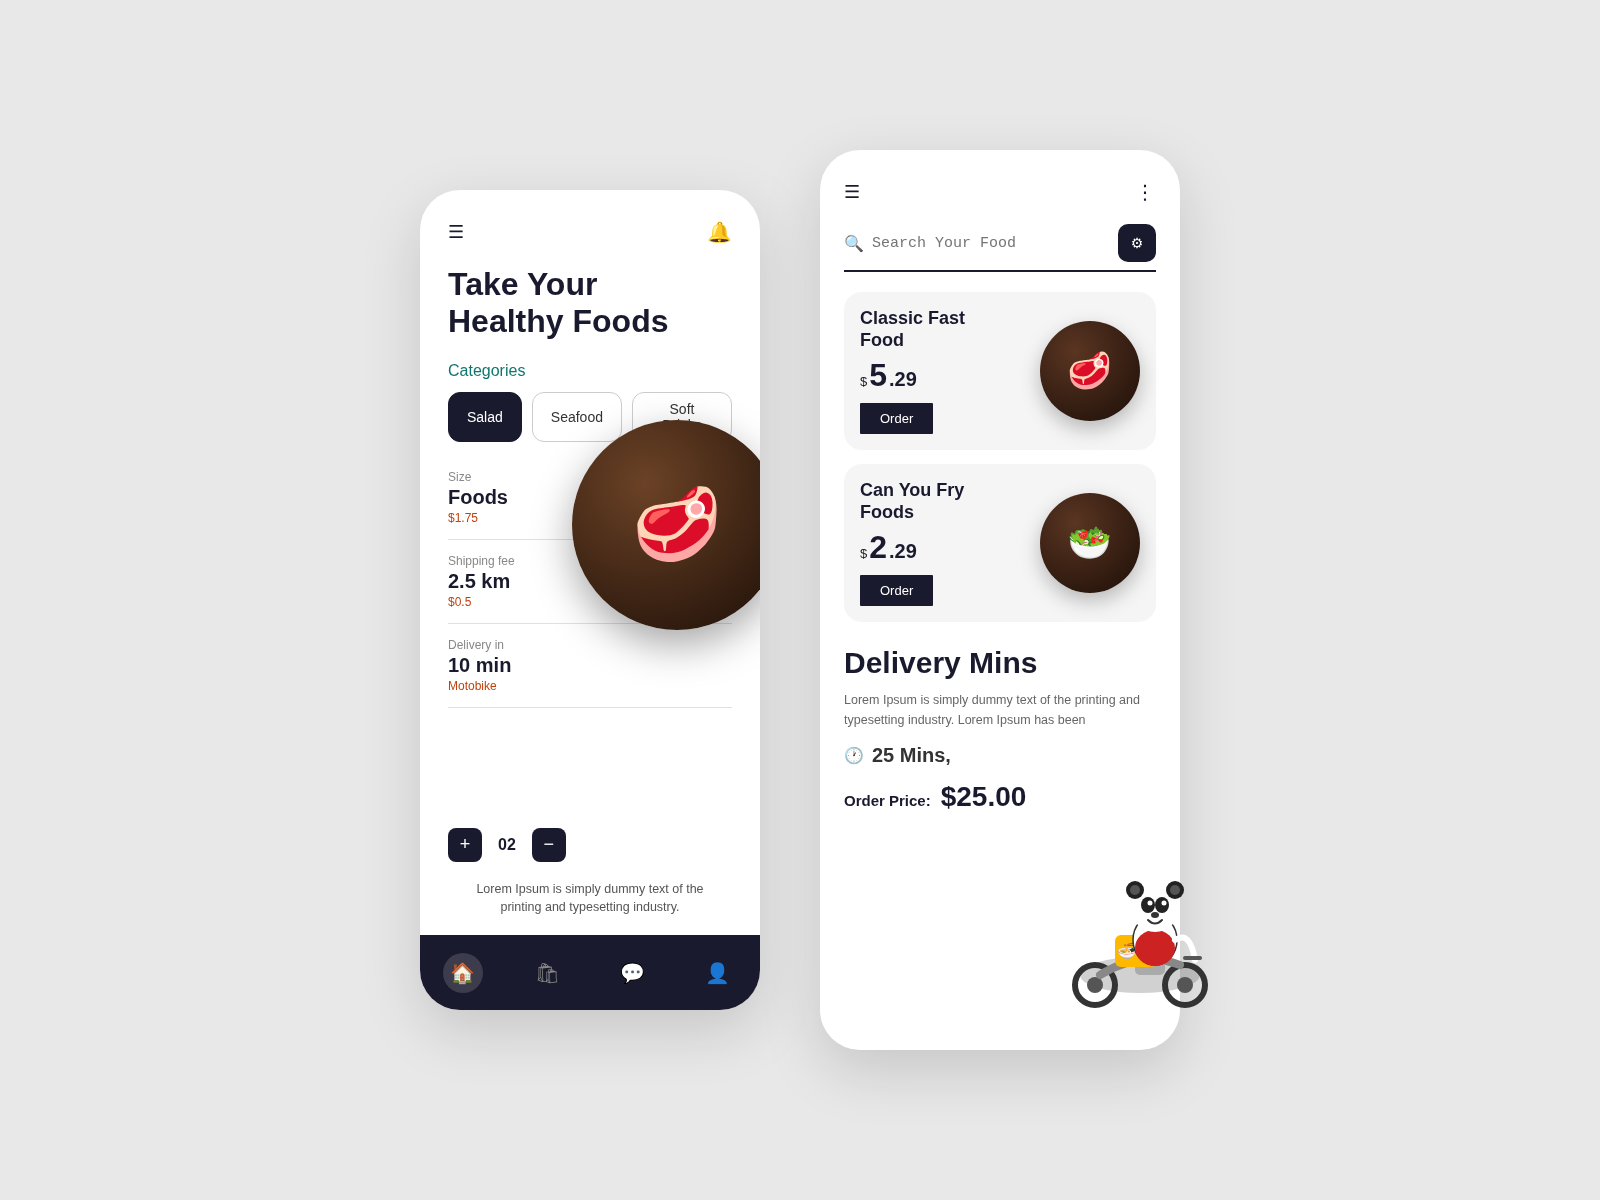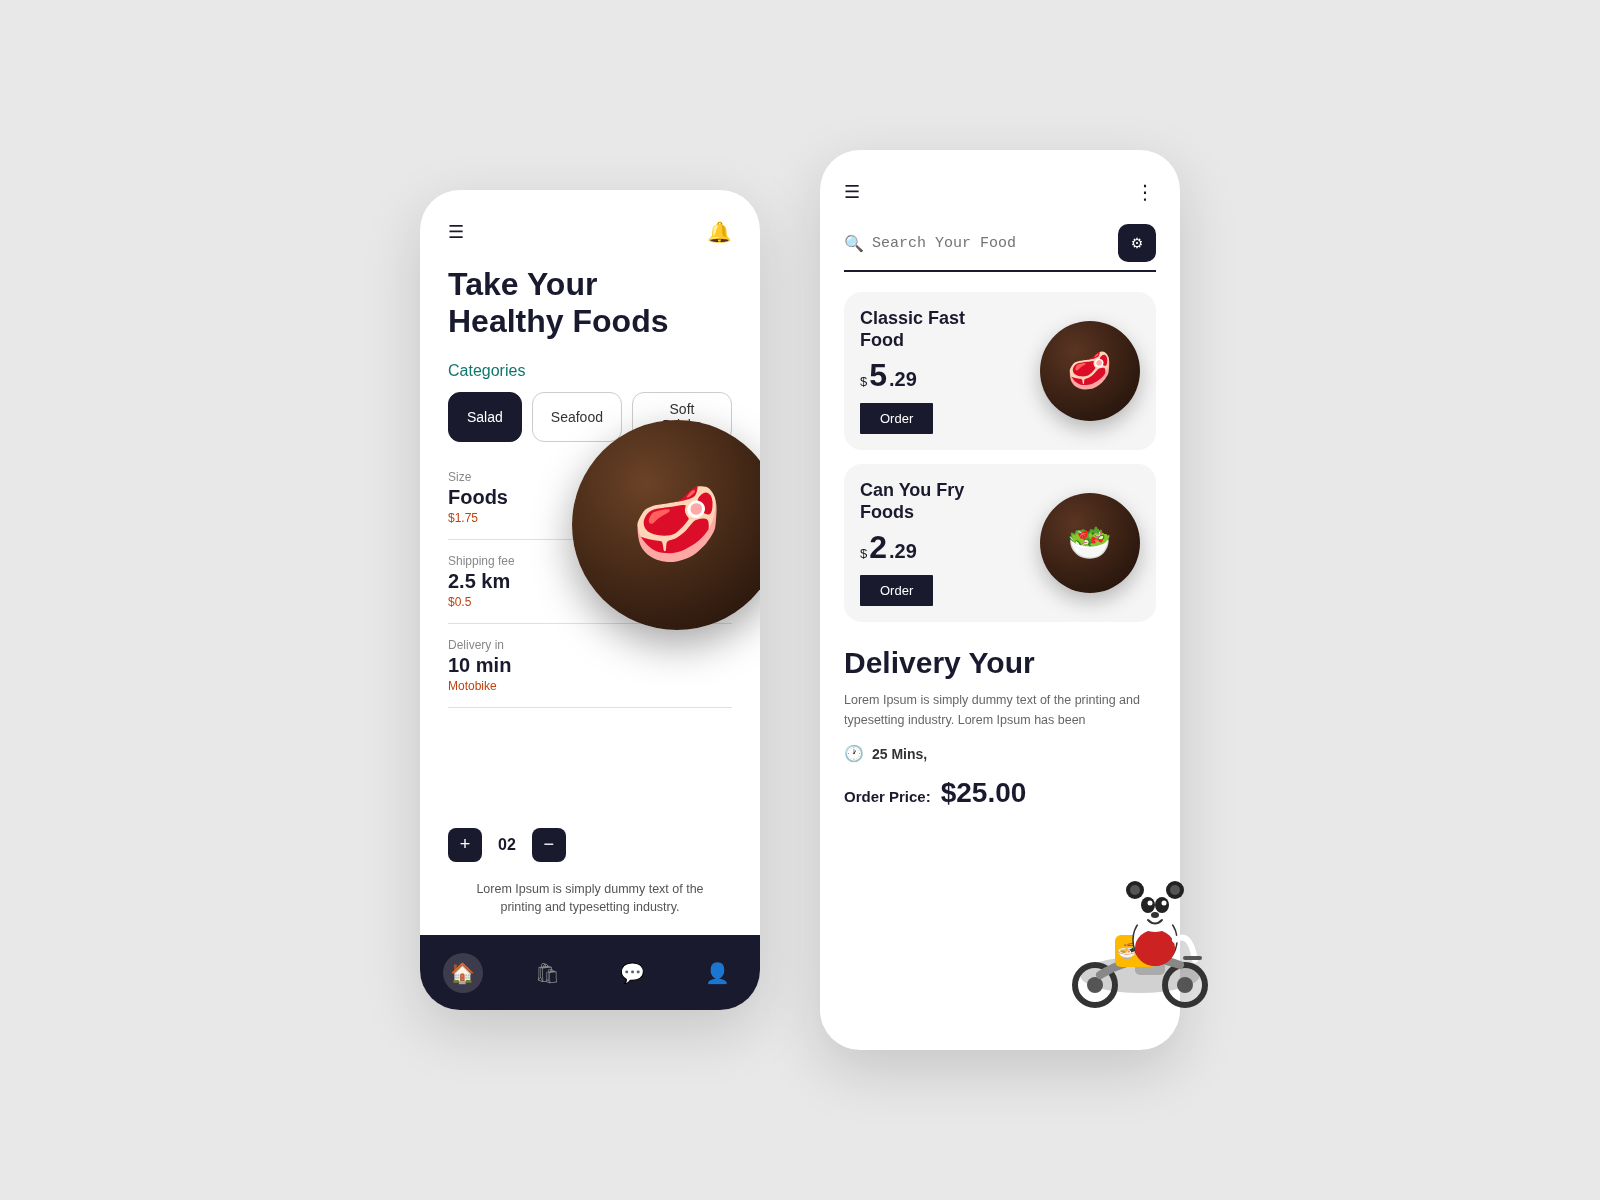--- a/index.html
+++ b/index.html
@@ -299,21 +299,21 @@
     }
 
     .delivery-time-row {
       display: flex;
       align-items: center;
       gap: 8px;
       margin-bottom: 14px;
     }
 
     .clock-icon { font-size: 16px; color: #333; }
-    .time-text { font-size: 14px; font-weight: 600; color: #333; }
+    .time-text { font-size: 20px; font-weight: 600; color: #333; }
 
     .total-row {
       display: flex;
       align-items: baseline;
       gap: 10px;
     }
 
     .total-label { font-size: 15px; font-weight: 600; color: #1a1a2e; }
     .total-value { font-size: 28px; font-weight: 800; color: #1a1a2e; }
 
@@ -451,21 +451,21 @@
         <span class="price-dollar">$</span>
         <span class="price-main">2</span>
         <span class="price-cents">.29</span>
       </div>
       <button class="order-btn">Order</button>
     </div>
     <div class="card-image plate-visual">🥗</div>
   </div>
 
   <div class="delivery-section">
-    <div class="delivery-title">Delivery Your</div>
+    <div class="delivery-title">Delivery Mins</div>
     <div class="delivery-desc">Lorem Ipsum is simply dummy text of the printing and typesetting industry. Lorem Ipsum has been</div>
 
     <div class="delivery-time-row">
       <span class="clock-icon">🕐</span>
       <span class="time-text">25 Mins,</span>
     </div>
 
     <div class="total-row">
       <span class="total-label">Order Price:</span>
       <span class="total-value">$25.00</span>

